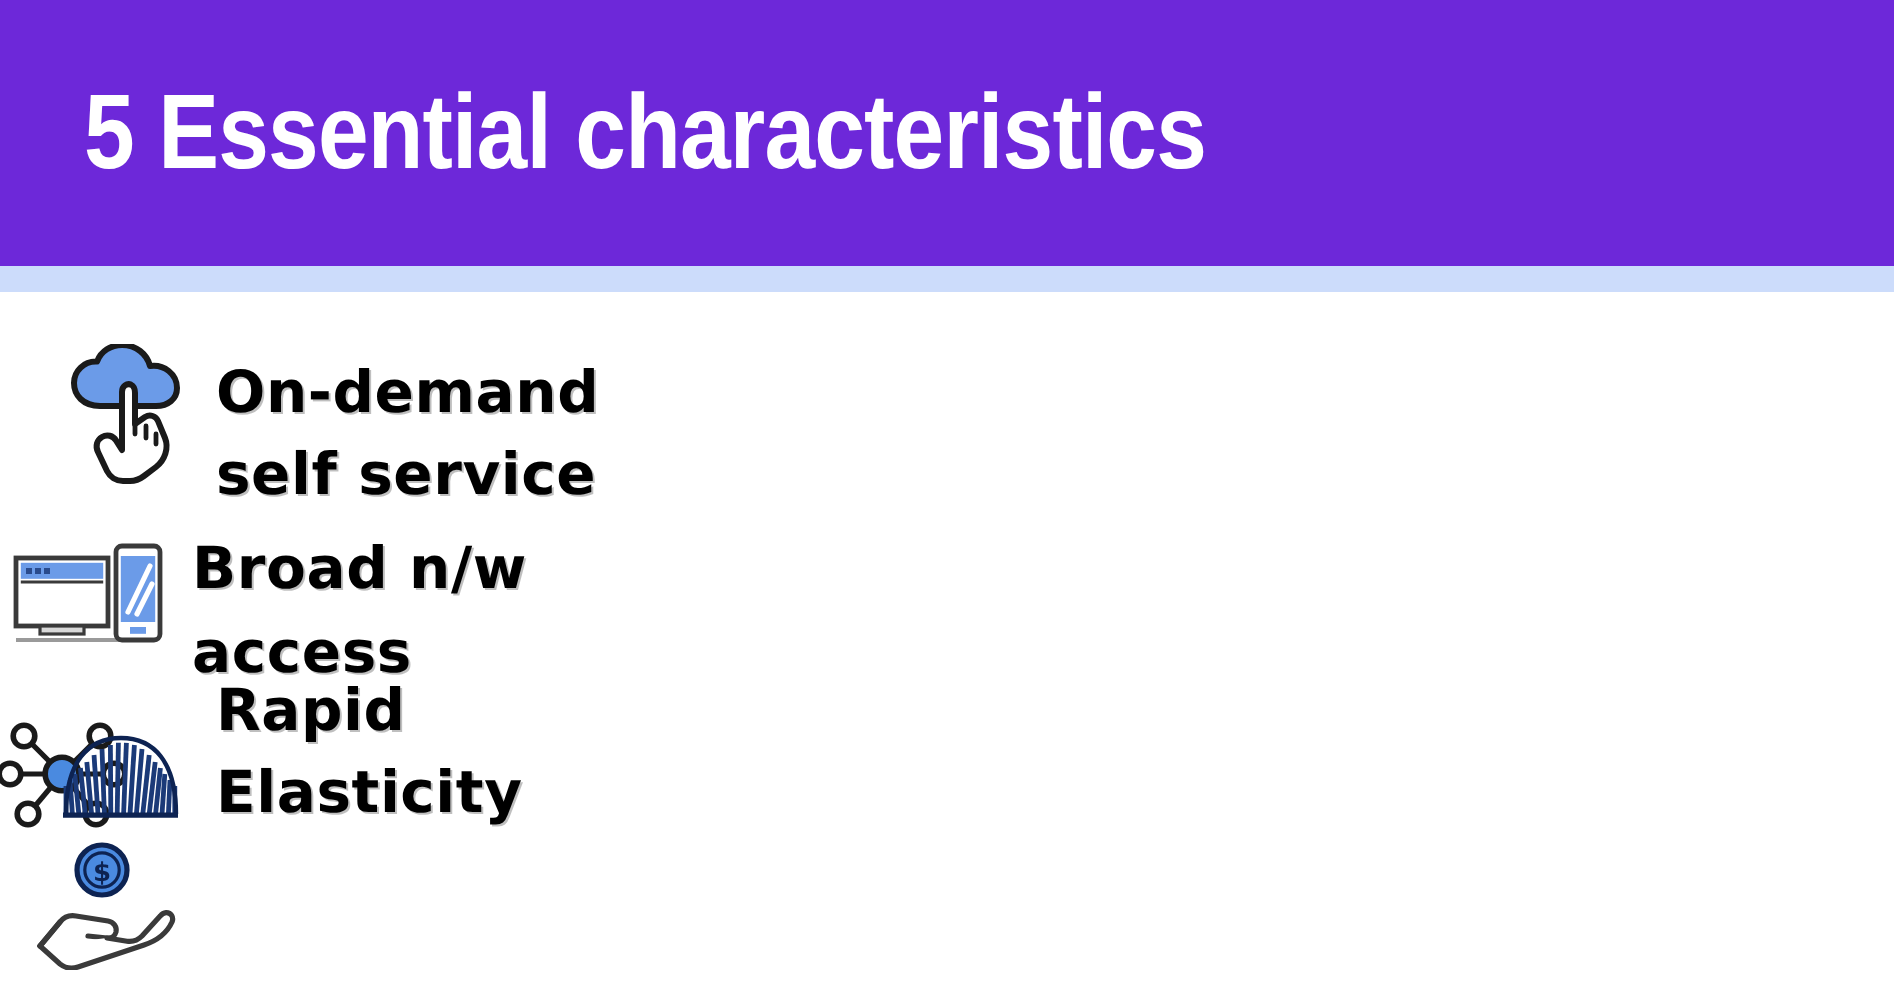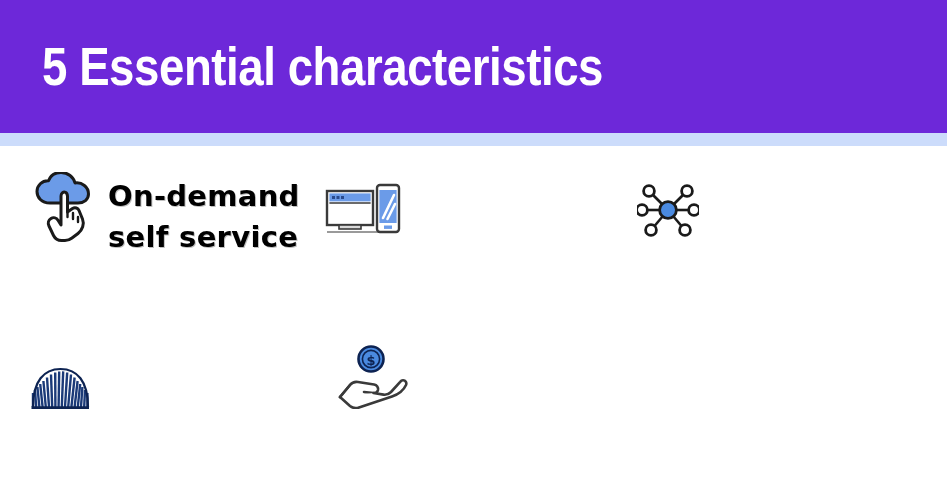--- a/index.html
+++ b/index.html
@@ -54,20 +54,21 @@
     top: 146px;
     width: 947px;
     height: 353px;
     background: #ffffff;
   }
   .row {
     position: absolute;
     left: 0;
     width: 943px;
     display: flex;
+    flex-direction: column;
   }
   .row-1 { top: 24px; }
   .row-2 { top: 195px; }
 
   .cell {
     display: flex;
     align-items: flex-start;
     box-sizing: border-box;
   }
   .cell-1 { width: 320px; padding-left: 34px; }
@@ -144,20 +145,22 @@
           <rect x="14" y="43" width="22" height="4" fill="#d8d8d8" stroke="#3a3a3a" stroke-width="1.6"></rect>
           <line x1="2" y1="50" x2="60" y2="50" stroke="#9a9a9a" stroke-width="2"></line>
 
           <rect x="52" y="3" width="22" height="47" rx="3" fill="#ffffff" stroke="#3a3a3a" stroke-width="2.4"></rect>
           <rect x="54.4" y="8" width="17.2" height="33" fill="#6b9be8"></rect>
           <line x1="58" y1="36" x2="69" y2="13" stroke="#ffffff" stroke-width="2.6" stroke-linecap="round"></line>
           <line x1="62.5" y1="37" x2="70" y2="22" stroke="#ffffff" stroke-width="2.6" stroke-linecap="round"></line>
           <rect x="59" y="43.5" width="8" height="3.4" fill="#6b9be8"></rect>
         </svg>
       </div>
+      <div class="label lbl-broad">Broad n/w
+access</div>
     </div>
 
     <div class="cell cell-3">
       <div class="icon-box">
         <svg class="ic-network" viewBox="0 0 62 56" xmlns="http://www.w3.org/2000/svg">
           <g stroke="#1a1a1a" stroke-width="2.6" fill="none">
             <line x1="31" y1="28" x2="13" y2="10"></line>
             <line x1="31" y1="28" x2="49" y2="10"></line>
             <line x1="31" y1="28" x2="6" y2="28"></line>
             <line x1="31" y1="28" x2="56" y2="28"></line>
@@ -198,20 +201,22 @@
             <line x1="46.6" y1="44" x2="49.6" y2="18"></line>
             <line x1="49.8" y1="44" x2="52.2" y2="21"></line>
             <line x1="53.0" y1="44" x2="54.4" y2="24"></line>
             <line x1="56.2" y1="44" x2="57.0" y2="27"></line>
             <line x1="59.4" y1="44" x2="59.4" y2="30"></line>
           </g>
           <path d="M5 44 C5 18 16 6 32.5 6 C49 6 60 18 60 44" fill="none" stroke="#0d2352" stroke-width="2.2"></path>
           <line x1="3.5" y1="44.6" x2="61" y2="44.6" stroke="#0d2352" stroke-width="2.6"></line>
         </svg>
       </div>
+      <div class="label lbl-rapid">Rapid
+Elasticity</div>
     </div>
 
     <div class="cell cell-b2">
       <div class="icon-box">
         <svg class="ic-hand" viewBox="0 0 76 64" xmlns="http://www.w3.org/2000/svg">
 
           <circle cx="37" cy="14" r="12.5" fill="#4a8ae0" stroke="#0d2352" stroke-width="2.6"></circle>
           <circle cx="37" cy="14" r="8.6" fill="none" stroke="#0d2352" stroke-width="1.6"></circle>
           <text x="37" y="19.6" text-anchor="middle" font-family="DejaVu Sans, sans-serif" font-size="13" font-weight="bold" fill="#0d2352">$</text>
 

